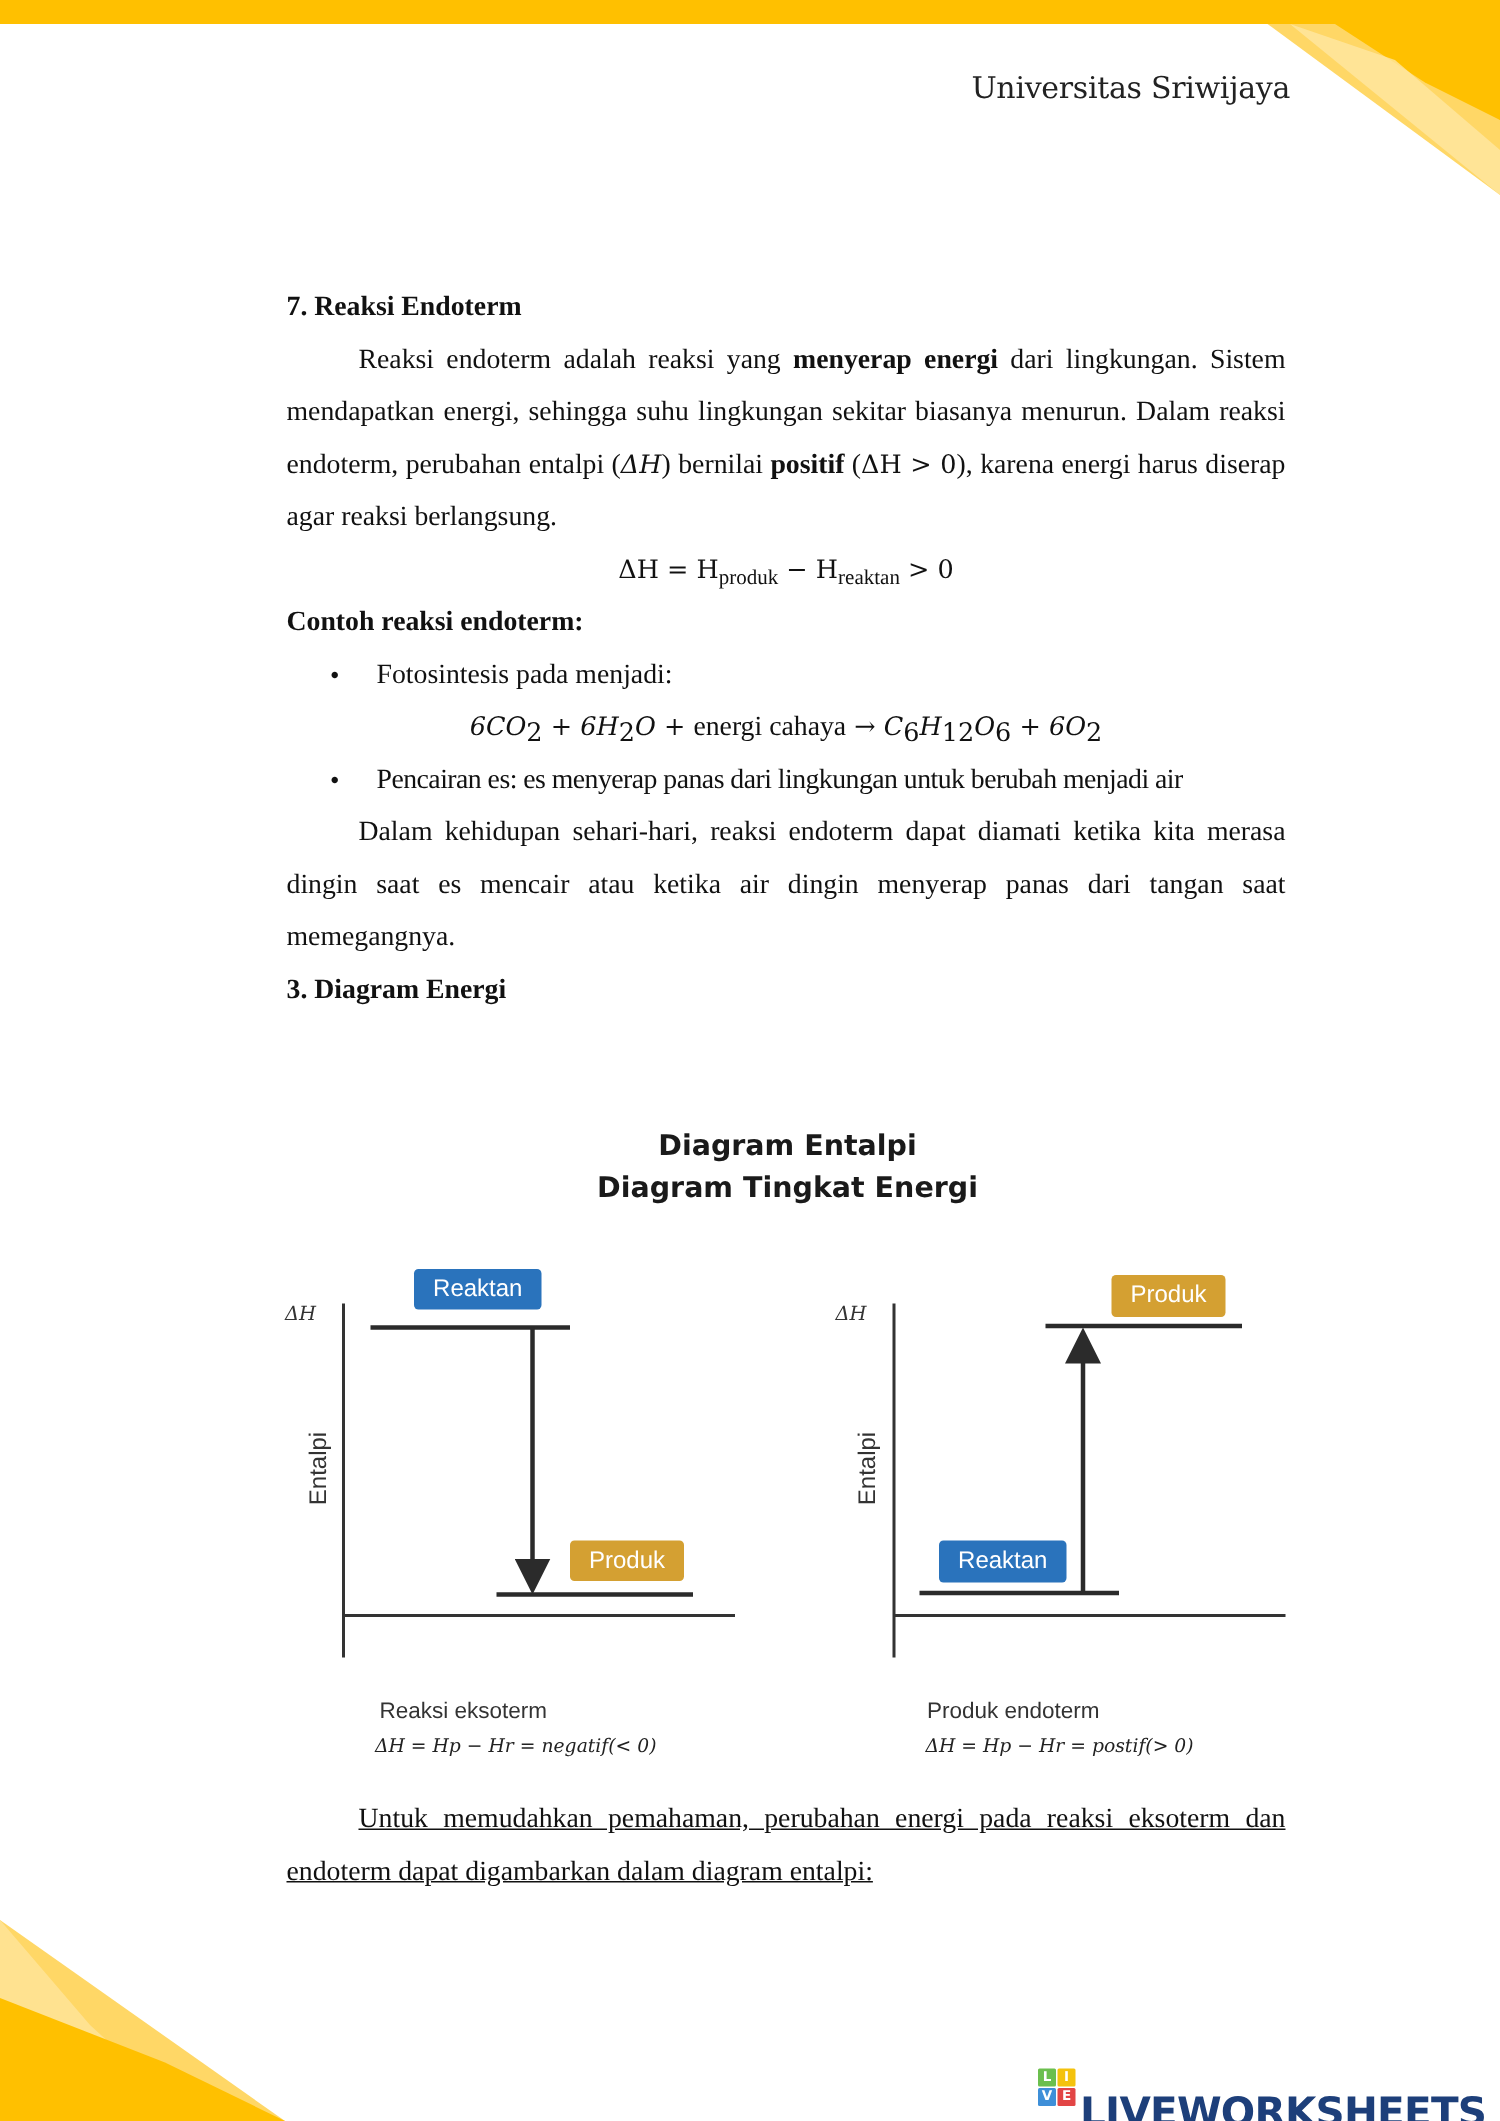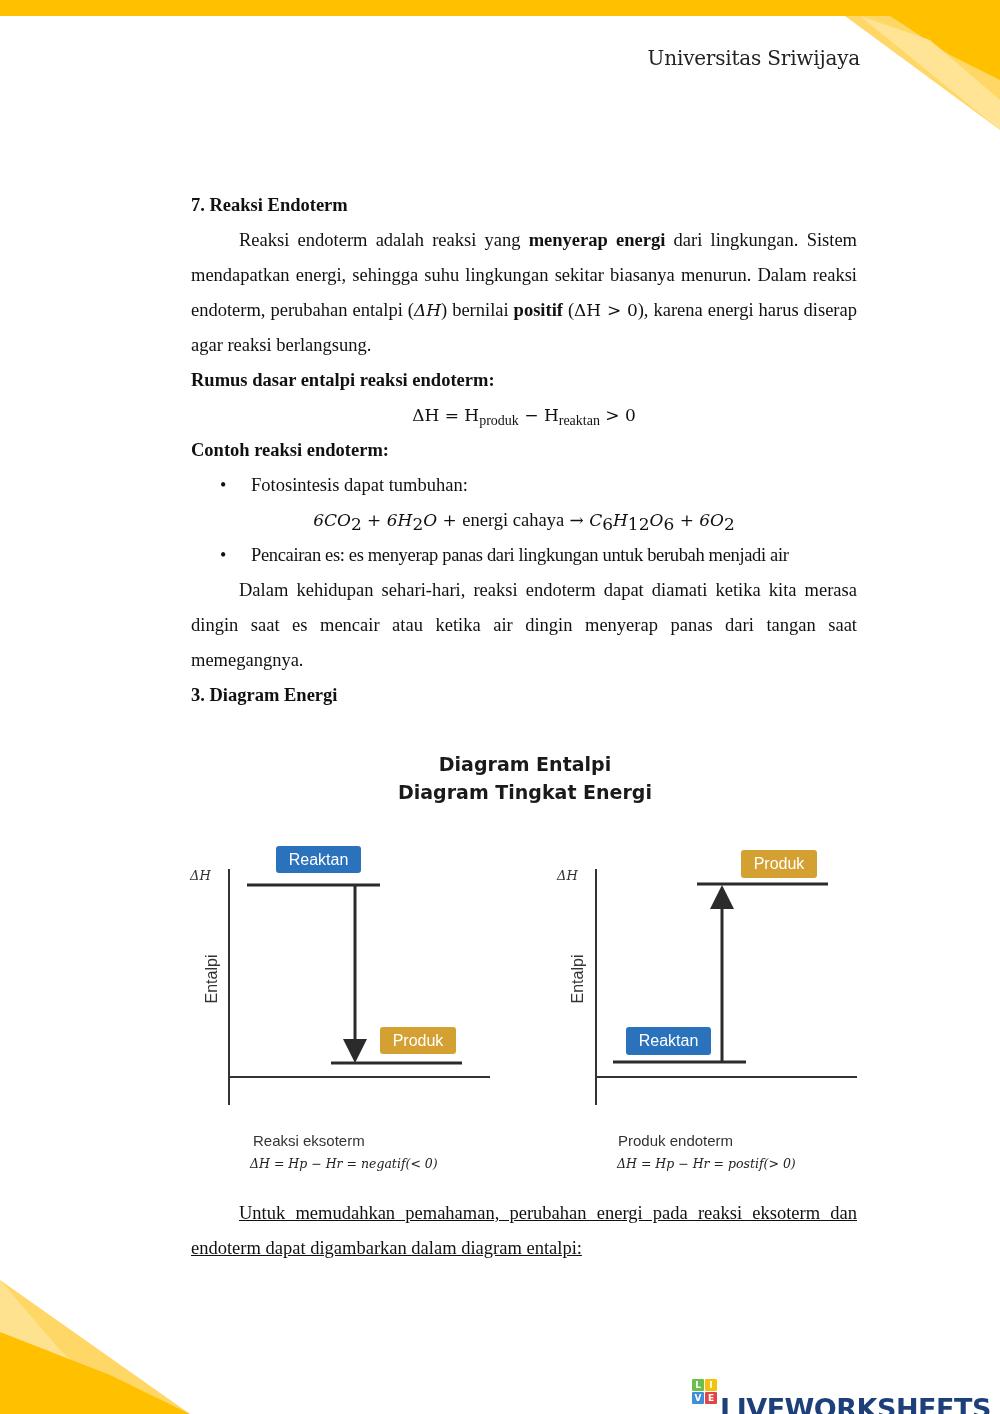--- a/index.html
+++ b/index.html
@@ -76,26 +76,25 @@
   <polygon points="860,16 1000,130 1000,100 930,40" fill="#FFE7A3" opacity="0.8"></polygon>
   <polygon points="945,16 1000,16 1000,80" fill="#FFC000"></polygon>
 </svg>
 
 <div class="header-org">Universitas Sriwijaya</div>
 
 <div class="content">
   <p class="h">7. Reaksi Endoterm</p>
   <p class="just indent"><span>Reaksi endoterm adalah reaksi yang </span><b>menyerap energi</b><span> dari lingkungan. Sistem mendapatkan energi, sehingga suhu lingkungan sekitar biasanya menurun. Dalam reaksi endoterm, perubahan entalpi (</span><span class="math mi">ΔH</span><span>) bernilai </span><b>positif</b><span> (</span><span class="math">ΔH &gt; 0</span><span>), karena energi harus diserap agar reaksi berlangsung.</span></p>
 
-  <p class="h">Rumus dasar entalpi reaksi endoterm:</p>
   <p class="center math" style="padding-left:0px"><span>ΔH = H</span><sub class="sub-roman">produk</sub><span> − H</span><sub class="sub-roman">reaktan</sub><span> &gt; 0</span></p>
 
   <p class="h">Contoh reaksi endoterm:</p>
   <ul>
-    <li>Fotosintesis dapat tumbuhan:</li>
+    <li>Fotosintesis pada menjadi:</li>
   </ul>
   <p class="center" style="padding-left:0px"><span class="math mi">6CO</span><sub class="math">2</sub><span class="math mi"> + 6H</span><sub class="math">2</sub><span class="math mi">O + </span><span>energi cahaya</span><span class="math mi"> → C</span><sub class="math">6</sub><span class="math mi">H</span><sub class="math">12</sub><span class="math mi">O</span><sub class="math">6</sub><span class="math mi"> + 6O</span><sub class="math">2</sub></p>
   <ul>
     <li style="letter-spacing:-0.35px">Pencairan es: es menyerap panas dari lingkungan untuk berubah menjadi air</li>
   </ul>
 
   <p class="just indent">Dalam kehidupan sehari-hari, reaksi endoterm dapat diamati ketika kita merasa dingin saat es mencair atau ketika air dingin menyerap panas dari tangan saat memegangnya.</p>
   <p class="h">3. Diagram Energi</p>
 </div>
 

